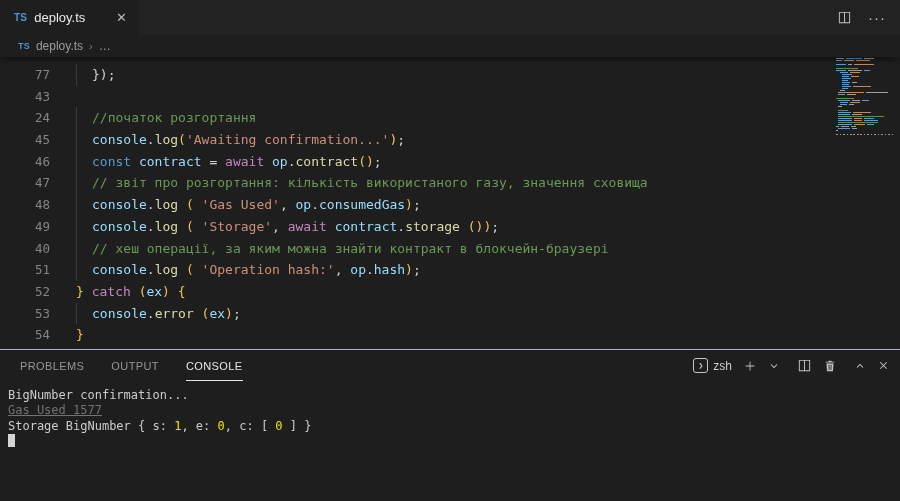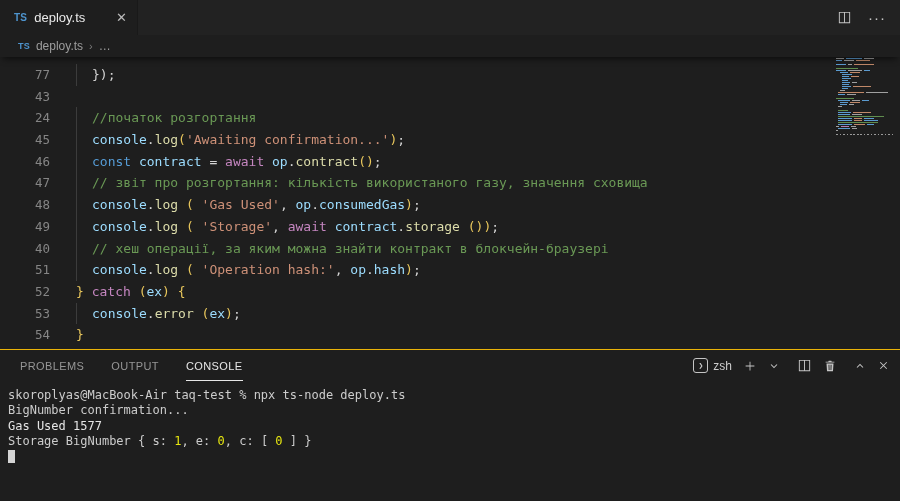--- a/index.html
+++ b/index.html
@@ -278,19 +278,18 @@
           </svg>
       </span>
       <span class="icon-btn">
         <svg width="13" height="13" viewBox="0 0 16 16" fill="none" stroke="currentColor" stroke-width="1.3">
             <path d="M4 4l8 8M12 4l-8 8"></path>
           </svg>
       </span>
     </div>
   </div>
   <div class="term" id="terminal-lines">
-      <div class="term-line"><span style="color: rgb(204, 204, 204);">skoroplyas@MacBook-Air taq-test % npx ts-node deploy.ts</span></div>
       <div class="term-line"><span style="color: rgb(204, 204, 204);">BigNumber confirmation...</span></div>
-      <div class="term-line"><span style="color: #e5e5e5;">Gas Used 1577</span></div>
+      <div class="term-line"><span style="color: #737373; text-decoration: underline;">Gas Used 1577</span></div>
       <div class="term-line"><span style="color: rgb(204, 204, 204);">Storage BigNumber { s: </span><span style="color: rgb(229, 229, 16);">1</span><span style="color: rgb(204, 204, 204);">, e: </span><span style="color: rgb(229, 229, 16);">0</span><span style="color: rgb(204, 204, 204);">, c: [ </span><span style="color: rgb(229, 229, 16);">0</span><span style="color: rgb(204, 204, 204);"> ] }</span></div>
       <div class="term-line"><span class="cursor"></span></div>
     </div>
 </div>
 
 </body></html>

